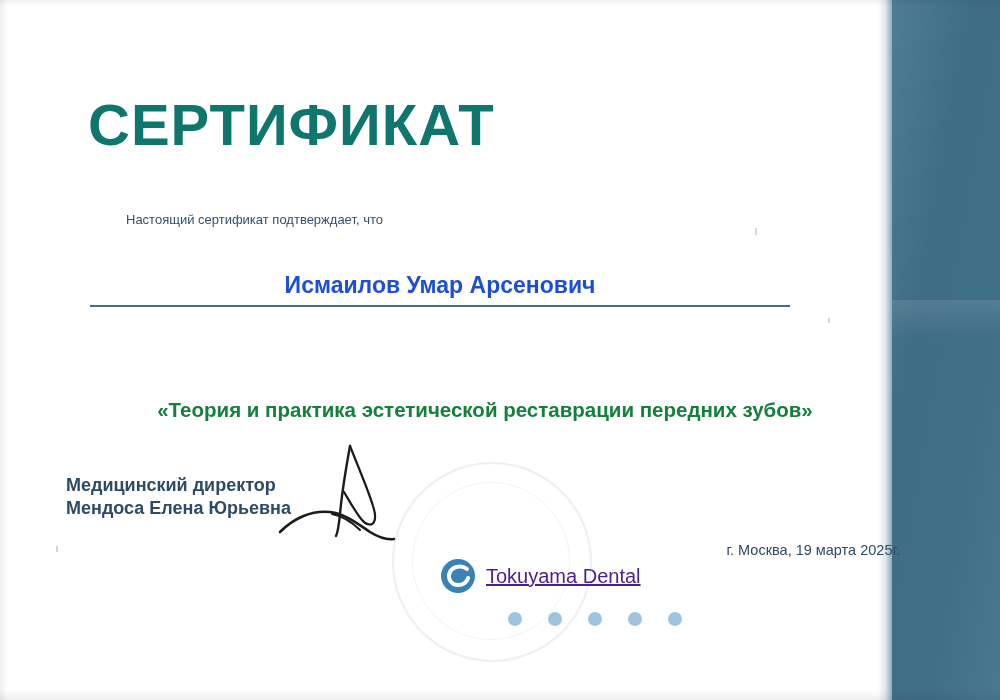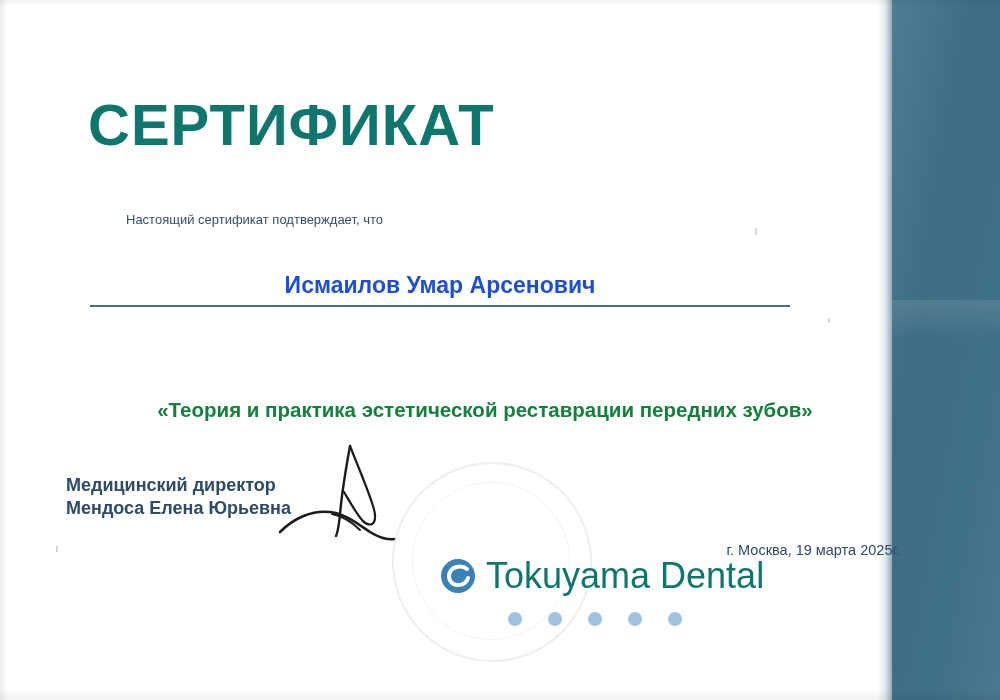--- a/index.html
+++ b/index.html
@@ -190,23 +190,24 @@
   #tokuyama-row {
     display: flex;
     align-items: center;
   }
   #tokuyama-mark {
     width: 40px;
     height: 40px;
     margin-right: 8px;
   }
   #tokuyama-word {
-    font-size: 36px;
-    color: #0f766e;
+    font-size: 20px;
+    color: #4c1d95;
     line-height: 1;
+    text-decoration: underline;
   }
   #tokuyama-dots {
     position: absolute;
     left: 70px;
     top: 56px;
     display: flex;
     gap: 26px;
   }
   .tk-dot {
     width: 14px;

